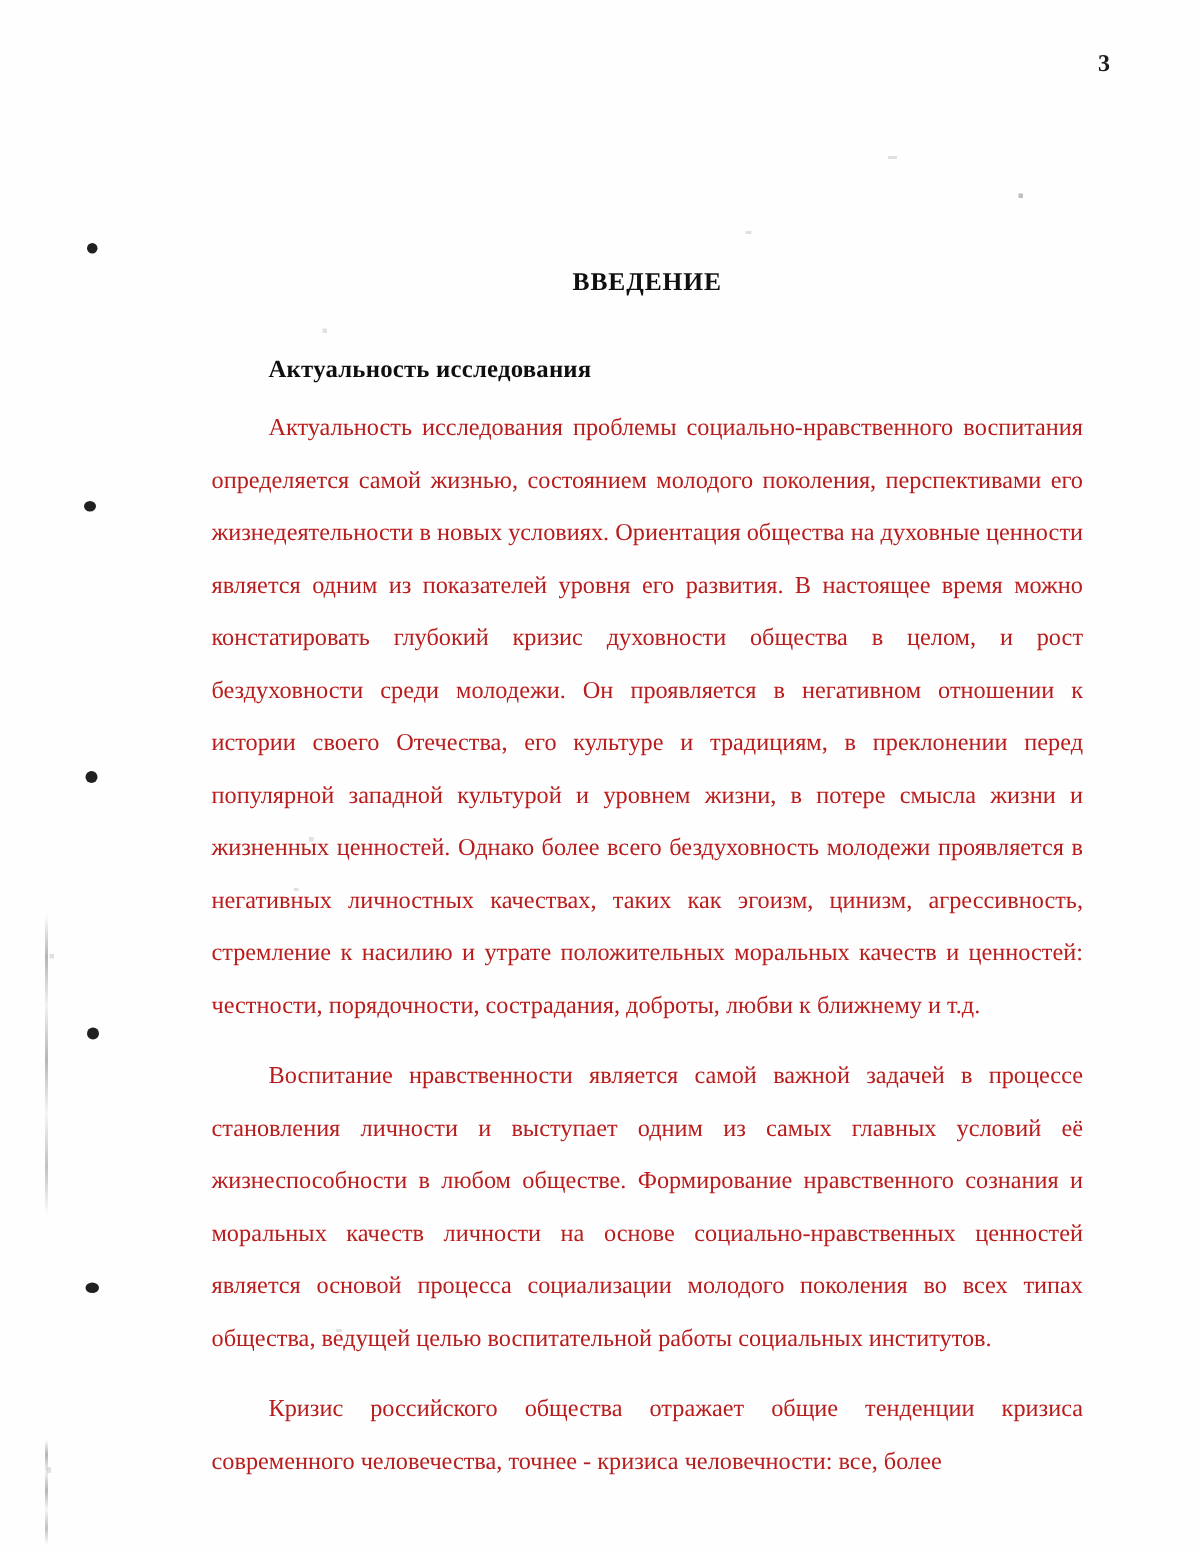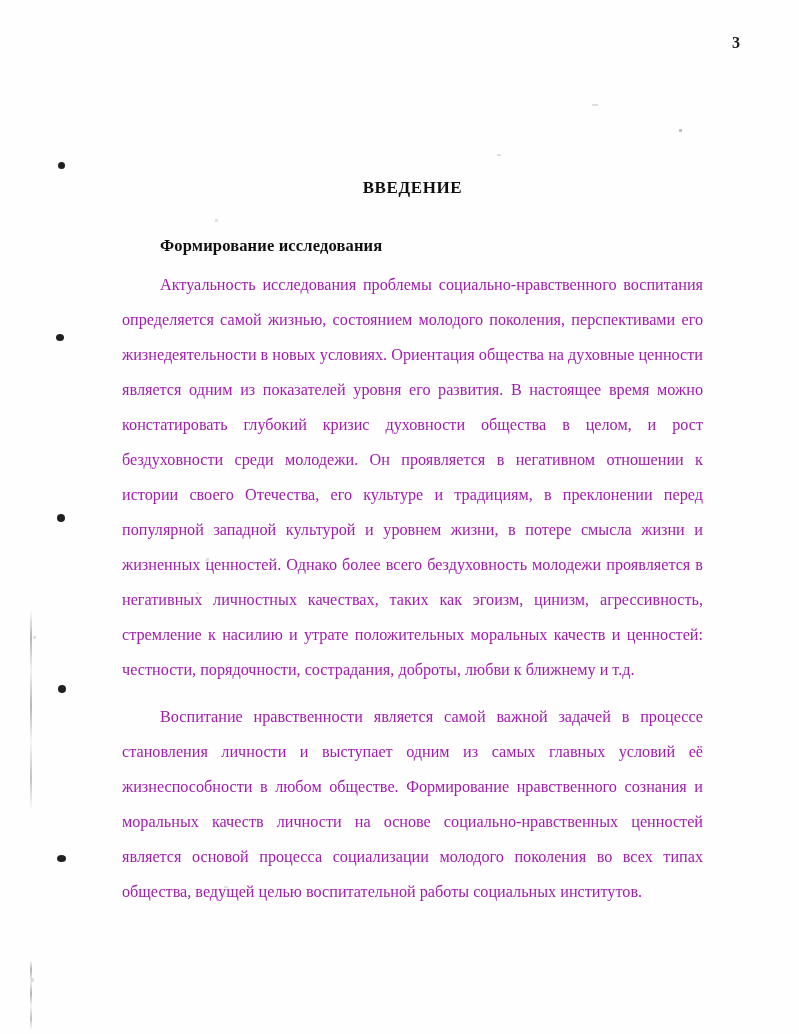--- a/index.html
+++ b/index.html
@@ -28,21 +28,21 @@
     width: 740px;
     text-align: right;
     font-size: 16px;
     font-weight: 700;
     color: #1a1a1a;
   }
 
   
   .content {
     position: absolute;
-    left: 122px;
+    left: 141px;
     top: 178px;
     width: 581px;
   }
 
   .doc-title {
     text-align: center;
     font-size: 17px;
     font-weight: 700;
     letter-spacing: 0.6px;
     margin: 0 0 38px 0;
@@ -57,21 +57,21 @@
     color: #0f0f0f;
     letter-spacing: 0.15px;
   }
 
   .para {
     font-size: 16.2px;
     line-height: 35px;
     text-align: justify;
     text-indent: 38px;
     margin: 0;
-    color: #a21caf;
+    color: #b91c1c;
     hyphens: none;
   }
 
   .para + .para {
     margin-top: 12px;
   }
 
   
   .margin-dot {
     position: absolute;
@@ -133,22 +133,23 @@
   <div class="speck-faint" style="left:206px; top:558px; width:3px; height:3px;"></div>
   <div class="speck-faint" style="left:196px; top:592px; width:3px; height:2px;"></div>
   <div class="speck-faint" style="left:224px; top:886px; width:4px; height:2px;"></div>
   <div class="speck-faint" style="left:33px; top:636px; width:3px; height:3px;"></div>
   <div class="speck-faint" style="left:31px; top:978px; width:3px; height:4px;"></div>
 
   <div class="content">
 
     <h1 class="doc-title">ВВЕДЕНИЕ</h1>
 
-    <h2 class="section-heading">Формирование исследования</h2>
+    <h2 class="section-heading">Актуальность исследования</h2>
 
     <p class="para">Актуальность исследования проблемы социально-нравственного воспитания определяется самой жизнью, состоянием молодого поколения, перспективами его жизнедеятельности в новых условиях. Ориентация общества на духовные ценности является одним из показателей уровня его развития. В настоящее время можно констатировать глубокий кризис духовности общества в целом, и рост бездуховности среди молодежи.  Он проявляется в негативном отношении к истории своего Отечества, его культуре и традициям,  в преклонении перед популярной западной культурой и уровнем жизни, в потере смысла жизни и жизненных ценностей. Однако более всего бездуховность молодежи проявляется в негативных личностных качествах, таких как эгоизм, цинизм, агрессивность, стремление к насилию и утрате положительных моральных качеств и ценностей: честности, порядочности, сострадания, доброты, любви к ближнему и т.д.</p>
 
     <p class="para">Воспитание нравственности является самой важной задачей в процессе становления личности и выступает одним из самых главных условий её жизнеспособности в любом обществе. Формирование нравственного сознания и моральных качеств личности на основе социально-нравственных ценностей является основой процесса социализации молодого поколения во всех типах общества, ведущей целью воспитательной работы социальных институтов.</p>
 
+    <p class="para">Кризис российского общества отражает общие тенденции кризиса современного человечества, точнее - кризиса человечности: все, более</p>
 
   </div>
 
 </div>
 
 </body></html>

